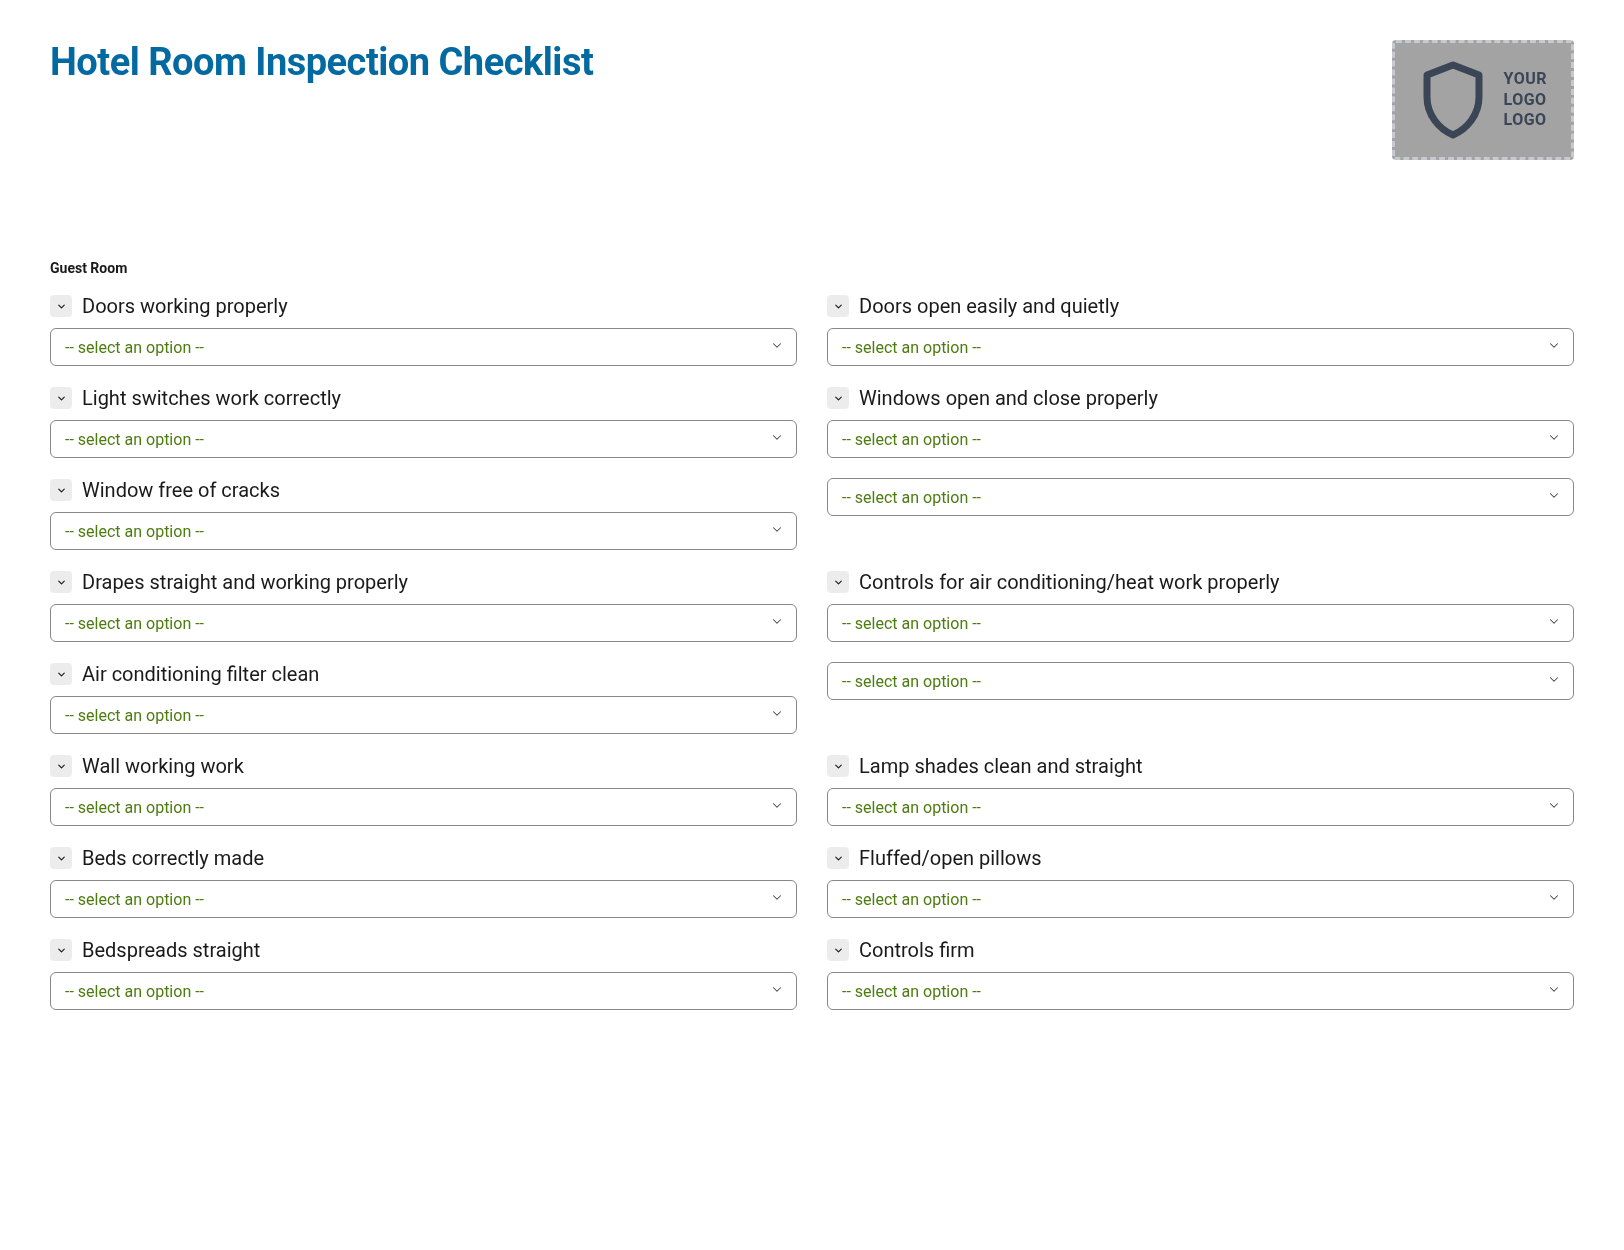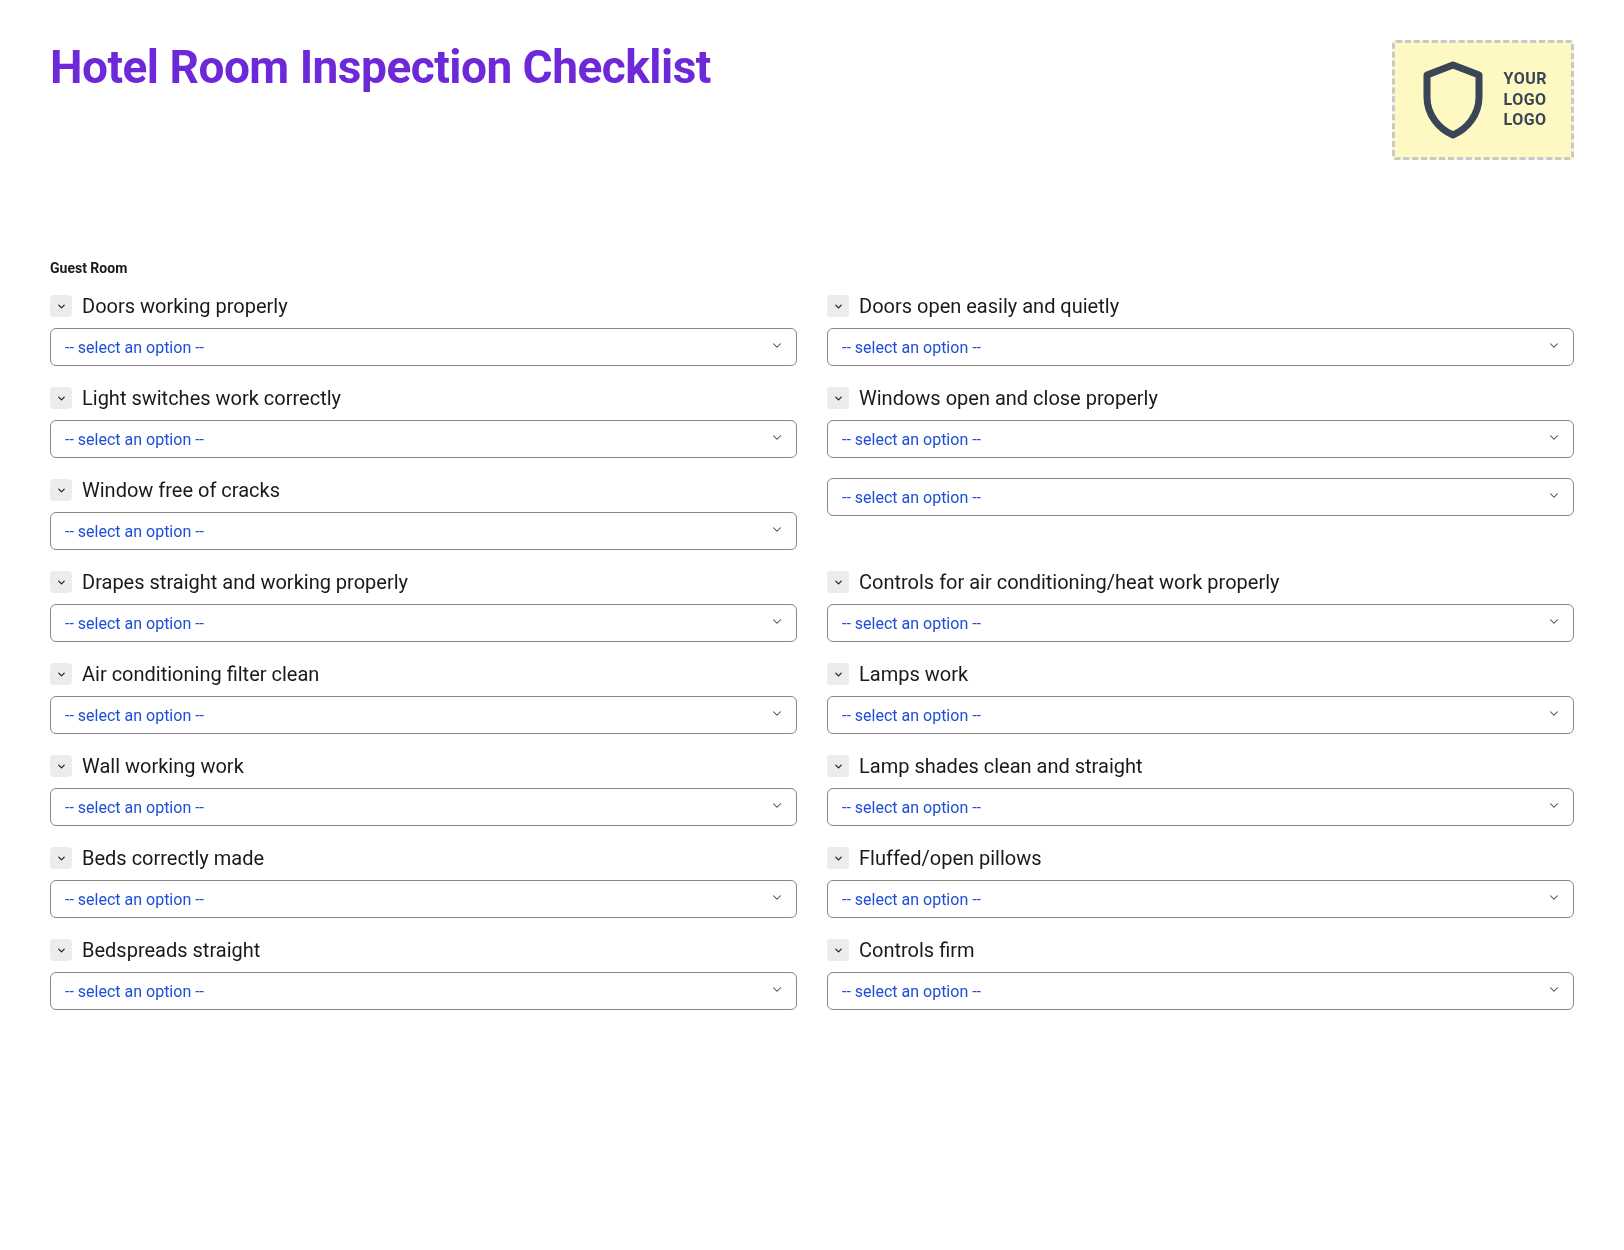--- a/index.html
+++ b/index.html
@@ -16,34 +16,34 @@
     }
     
     .header-row {
       display: flex;
       justify-content: space-between;
       align-items: flex-start;
       margin-bottom: 100px;
     }
     
     .page-title {
-      font-size: 46px;
+      font-size: 38px;
       font-weight: 700;
-      color: #6d28d9;
+      color: #0369a1;
       letter-spacing: -0.5px;
     }
     
     .logo-placeholder {
       border: 3px dashed #c8c8d0;
       border-radius: 4px;
       padding: 18px 24px;
       display: flex;
       align-items: center;
       gap: 16px;
-      background: #fef9c3;
+      background: #a3a3a3;
       margin-left: 37px;
     }
     
     .logo-shield {
       width: 68px;
       height: 78px;
     }
     
     .logo-text {
       display: flex;
@@ -109,21 +109,21 @@
     }
     
     .select-box {
       width: 100%;
       height: 38px;
       border: 1px solid #888;
       border-radius: 6px;
       background: #ffffff;
       padding: 0 38px 0 14px;
       font-size: 16px;
-      color: #1d4ed8;
+      color: #4d7c0f;
       cursor: pointer;
       display: flex;
       align-items: center;
       position: relative;
     }
     
     .select-arrow {
       position: absolute;
       right: 12px;
       top: 50%;
@@ -307,28 +307,20 @@
       <div class="select-wrapper">
         <div class="select-box">
           <span>-- select an option --</span>
           <span class="select-arrow"><svg viewBox="0 0 24 24" fill="none">
               <path d="M6 9l6 6 6-6" stroke="#444" stroke-width="1.8" stroke-linecap="round" stroke-linejoin="round"></path>
             </svg></span>
         </div>
       </div>
     </div>
     <div class="checklist-item">
-      <div class="item-header">
-        <div class="expand-toggle">
-          <span><svg viewBox="0 0 24 24" fill="none">
-              <path d="M6 9l6 6 6-6" stroke="#1a1a1a" stroke-width="2.5" stroke-linecap="round" stroke-linejoin="round"></path>
-            </svg></span>
-        </div>
-        <span class="item-label">Lamps work</span>
-      </div>
       <div class="select-wrapper">
         <div class="select-box">
           <span>-- select an option --</span>
           <span class="select-arrow"><svg viewBox="0 0 24 24" fill="none">
               <path d="M6 9l6 6 6-6" stroke="#444" stroke-width="1.8" stroke-linecap="round" stroke-linejoin="round"></path>
             </svg></span>
         </div>
       </div>
     </div>
     <div class="checklist-item">

